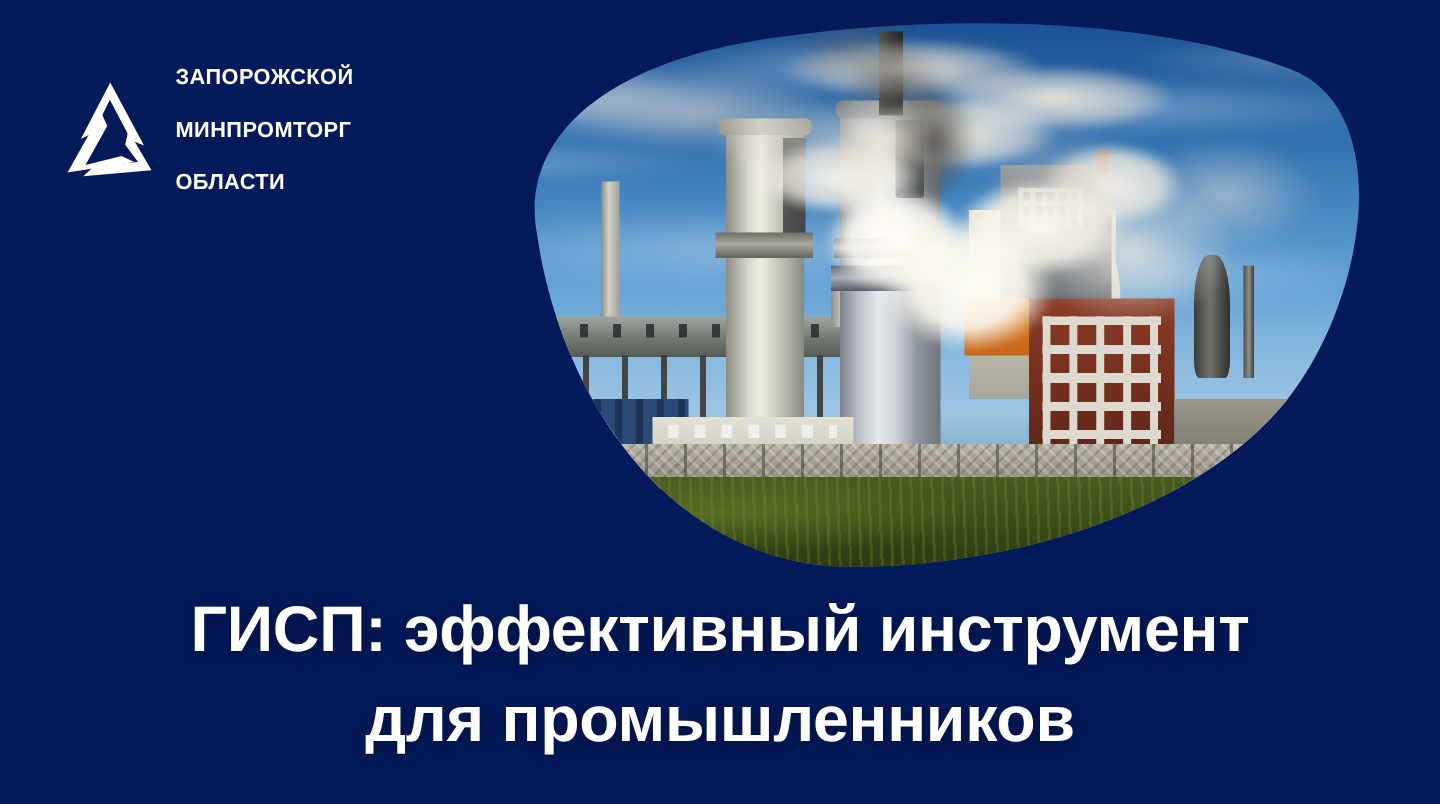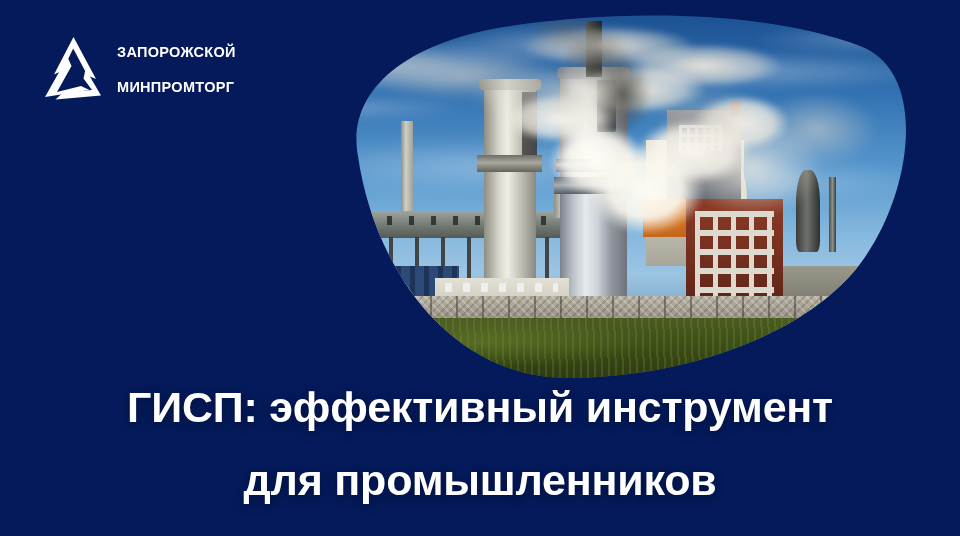--- a/index.html
+++ b/index.html
@@ -213,39 +213,40 @@
     color: #ffffff;
     font-family: "Liberation Sans", sans-serif;
     font-weight: bold;
     font-size: 43px;
     line-height: 1.38;
     letter-spacing: -0.2px;
     padding: 0 52px;
     text-shadow: 0 2px 10px rgba(2,12,44,.65);
   }
   .headline .l1 { display: block; }
-  .headline .l2 { display: block; margin-top: 13px; }
+  .headline .l2 { display: block; }
 </style>
 </head>
 <body>
 
 <div class="banner">
 
   <div class="logo-block">
     <svg class="logo-mark" viewBox="0 0 64 68" aria-hidden="true">
 
       <path d="M33.5 2 L56 44 L47.5 40.5 L33.2 13.5 L22.5 35.5 L14 39.5 Z" fill="#ffffff"></path>
 
       <path d="M5 62 L27.5 22 L31.5 31 L17 57 L41 51 L49.5 55 Z" fill="#ffffff"></path>
 
       <path d="M61 60.5 L15.5 64.5 L23 57.5 L52 55 L43.5 43.5 L45.5 34 Z" fill="#ffffff"></path>
     </svg>
     <div class="logo-text">
       <span>ЗАПОРОЖСКОЙ</span>
       <span>МИНПРОМТОРГ</span>
+      <span>ОБЛАСТИ</span>
     </div>
   </div>
 
   <div class="photo-wrap">
     <div class="photo">
 
       <div class="sky"></div>
       <div class="cirrus"></div>
       <div class="cirrus2"></div>
 

